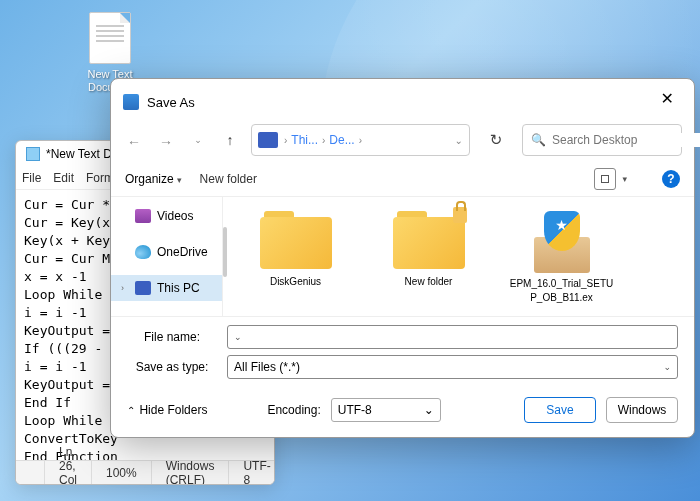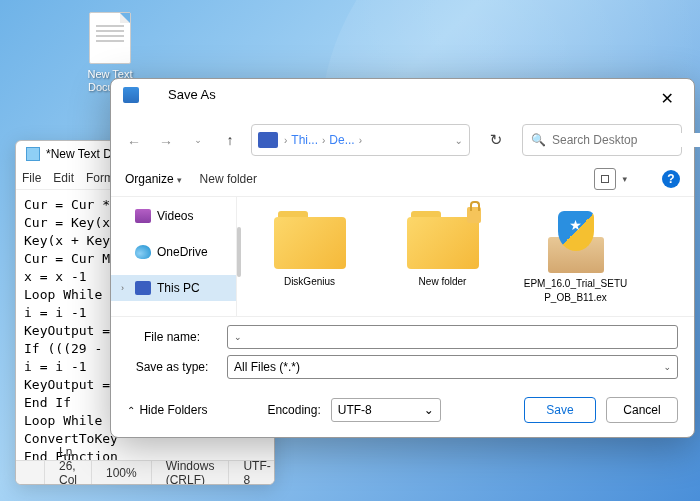--- a/index.html
+++ b/index.html
@@ -16,41 +16,41 @@
   .notepad{position:absolute;left:15px;top:140px;width:260px;height:345px;background:#fff;border:1px solid #bbb;border-radius:6px;overflow:hidden;box-shadow:0 4px 20px rgba(0,0,0,.15);}
   .notepad .title{padding:6px 10px;display:flex;align-items:center;gap:6px;font-size:12px;}
   .notepad .title .np-icon{width:14px;height:14px;background:#8fcff5;border:1px solid #4a9fd9;position:relative;}
   .notepad .menubar{padding:4px 6px;border-bottom:1px solid #eee;display:flex;gap:12px;color:#333;}
   .notepad .menubar span{cursor:default;}
   .notepad pre{padding:6px 8px;font-family:Consolas,monospace;font-size:13px;line-height:18px;white-space:pre;}
   .statusbar{position:absolute;bottom:0;left:0;right:0;height:24px;background:#f4f4f4;border-top:1px solid #ddd;display:flex;align-items:center;font-size:11.5px;color:#333;}
   .statusbar div{padding:0 14px;border-left:1px solid #ddd;height:100%;display:flex;align-items:center;}
   
   .saveas{position:absolute;left:110px;top:78px;width:585px;height:360px;background:#fff;border:1px solid #999;border-radius:8px;box-shadow:0 10px 40px rgba(0,0,0,.3);display:flex;flex-direction:column;}
-  .sa-title{display:flex;align-items:flex-start;padding:8px 12px;gap:21px;}
+  .sa-title{display:flex;align-items:flex-end;padding:8px 12px;}
   .sa-title .ticon{width:16px;height:16px;background:linear-gradient(#3a8fe0,#2a6fc0);border-radius:2px;margin-right:8px;}
   .sa-title .txt{flex:1;font-size:13px;}
   .sa-title .close{font-size:16px;padding:2px 8px;cursor:default;}
   .sa-nav{display:flex;align-items:center;gap:10px;padding:6px 12px;}
   .navbtn{width:22px;height:22px;display:flex;align-items:center;justify-content:center;color:#888;font-size:14px;}
   .navbtn.enabled{color:#333;}
   .breadcrumb{flex:1;height:32px;border:1px solid #ccc;border-radius:4px;display:flex;align-items:center;padding:0 6px;gap:4px;}
   .breadcrumb .pc-icon{width:20px;height:16px;background:#3a5fc0;border-radius:2px;position:relative;margin-right:2px;}
   .breadcrumb .sep{color:#888;font-size:10px;}
   .breadcrumb .crumb{font-size:12px;color:#3b82f6;}
   .refresh{width:32px;height:32px;display:flex;align-items:center;justify-content:center;font-size:15px;color:#444;}
   .searchbox{width:160px;height:32px;border:1px solid #ccc;border-radius:4px;display:flex;align-items:center;padding:0 8px;color:#888;gap:6px;}
   .searchbox input{border:none;outline:none;flex:1;font-size:12px;color:#888;}
   .sa-toolbar{display:flex;align-items:center;padding:6px 14px;gap:18px;}
   .sa-toolbar .spacer{flex:1;}
   .viewbtn{width:22px;height:22px;border:1px solid #888;border-radius:3px;display:flex;align-items:center;justify-content:center;position:relative;}
   .viewbtn::after{content:'▾';position:absolute;right:-12px;font-size:9px;color:#555;}
   .help{width:18px;height:18px;border-radius:50%;background:#0a6fd8;color:#fff;display:flex;align-items:center;justify-content:center;font-size:12px;font-weight:bold;}
   .sa-body{flex:1;display:flex;border-top:1px solid #eee;border-bottom:1px solid #eee;overflow:hidden;}
-  .tree{width:126px;border-right:1px solid #eee;padding:6px 0;overflow:hidden;}
+  .tree{width:112px;border-right:1px solid #eee;padding:6px 0;overflow:hidden;}
   .tree-item{display:flex;align-items:center;gap:6px;padding:6px 6px 6px 10px;font-size:12px;}
   .tree-item.selected{background:#d5e8f7;}
   .tree-item .chev{width:8px;font-size:9px;color:#666;}
   .ico{width:16px;height:14px;}
   .ico.videos{background:linear-gradient(#b45fc5,#8a3fa5);border-radius:2px;}
   .ico.onedrive{background:radial-gradient(ellipse at 30% 60%,#8dd0f5,#1a8fd0);border-radius:50% 50% 40% 40%;}
   .ico.pc{background:#3a5fc0;border-radius:2px;}
   .files{flex:1;display:flex;gap:28px;padding:14px 20px;position:relative;}
   .files::before{content:'';position:absolute;left:0;top:30px;width:4px;height:50px;background:#ccc;border-radius:2px;}
   .file-item{text-align:center;width:105px;}
@@ -226,15 +226,15 @@
         <span style="font-size:10px">⌃</span>
         <span>Hide Folders</span>
       </span>
     <span class="enc-label">Encoding:</span>
     <div class="enc-sel">
         <span>UTF-8</span>
         <span class="dd">⌄</span>
       </div>
     <span style="flex:1"></span>
     <div class="btn primary">Save</div>
-    <div class="btn">Cancel</div>
+    <div class="btn">Windows</div>
   </div>
 </div>
 
 </body></html>

